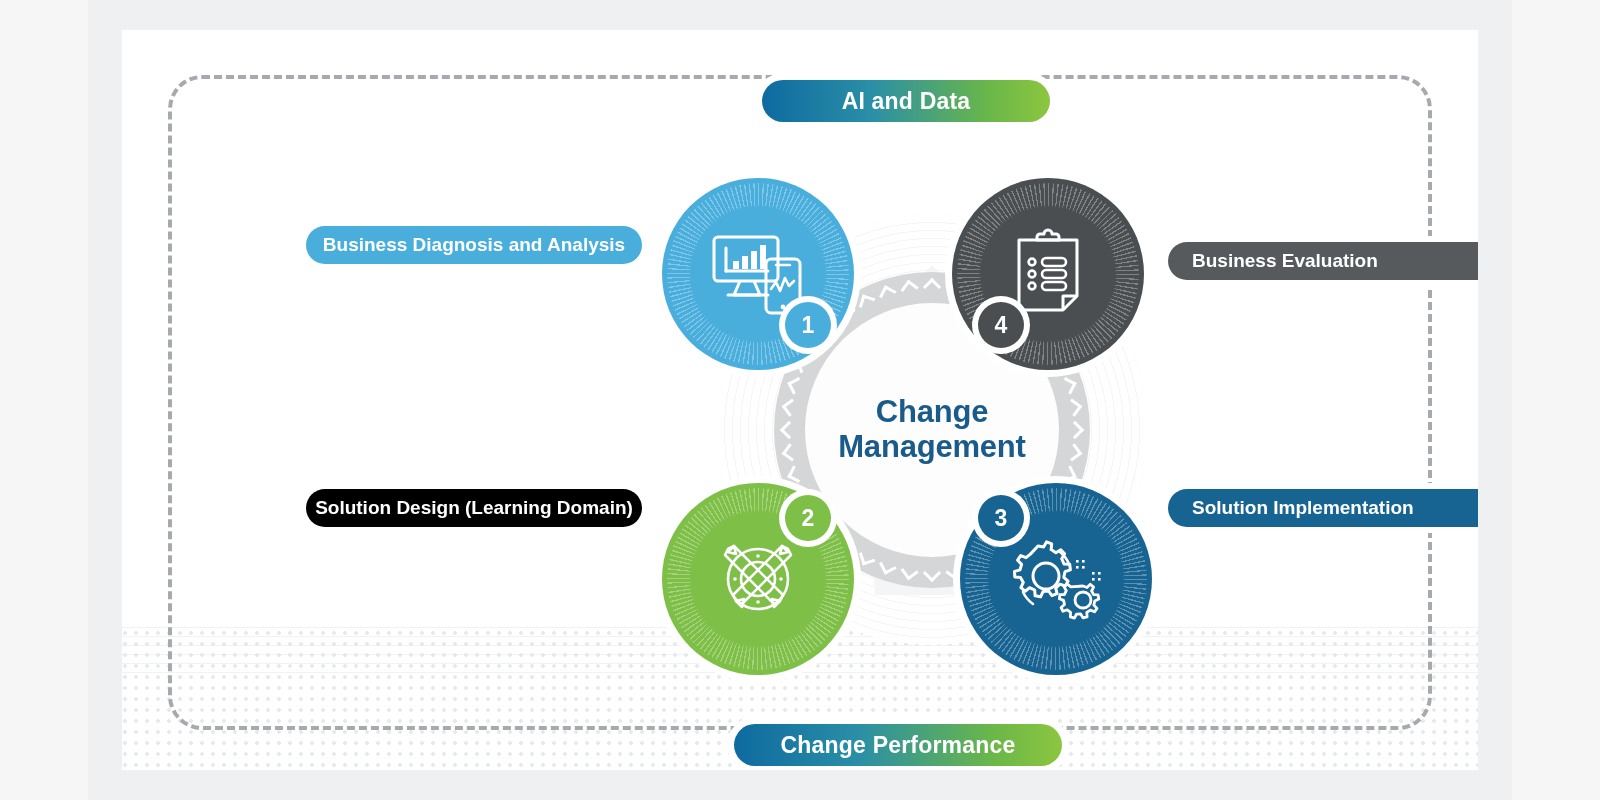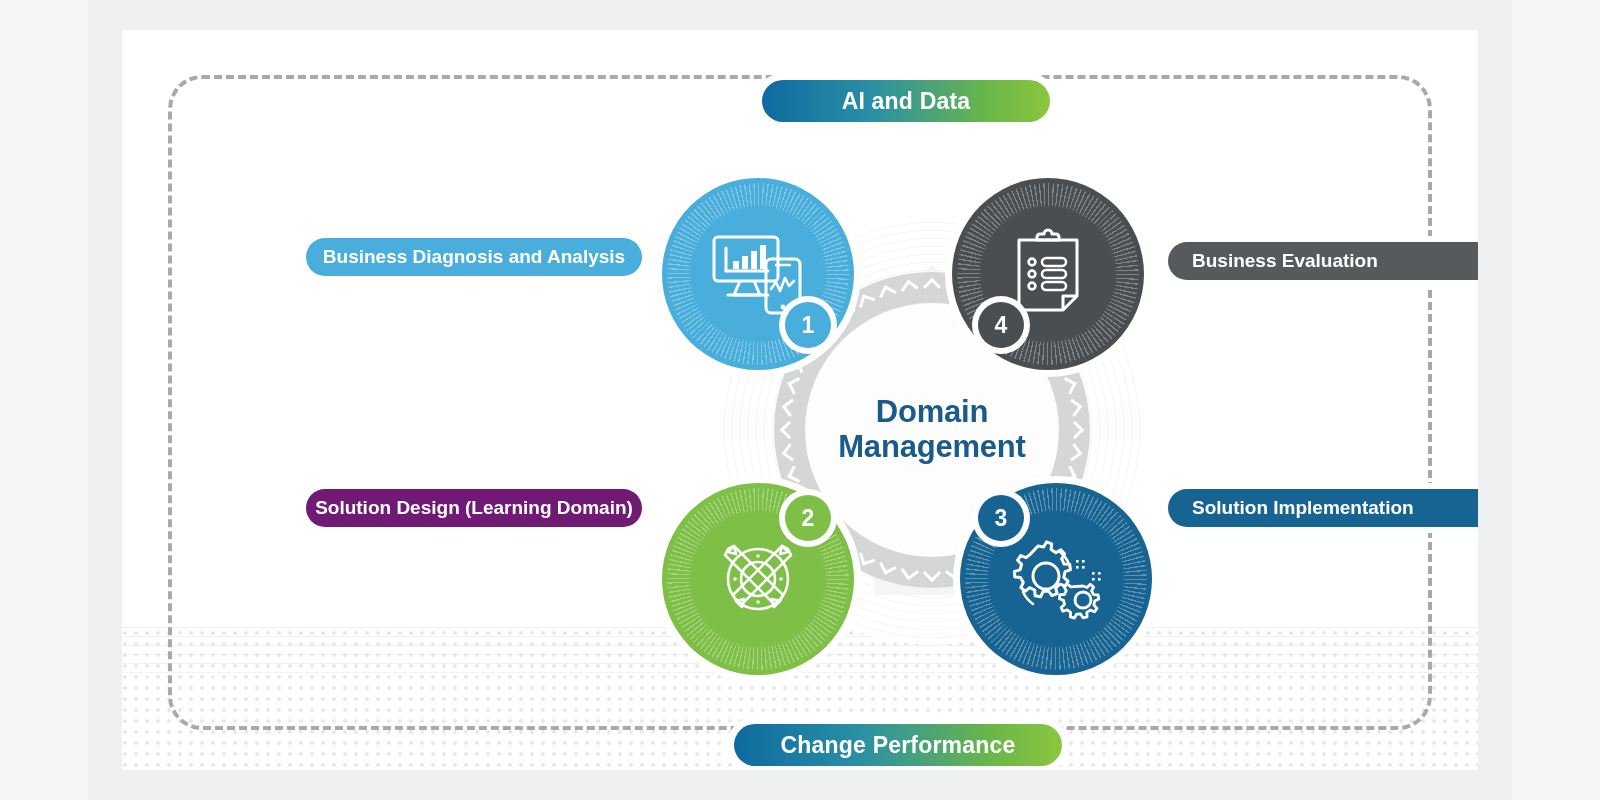--- a/index.html
+++ b/index.html
@@ -64,22 +64,22 @@
     position:absolute;
     display:flex; align-items:center;
     height:38px; border-radius:999px;
     color:#ffffff; font-weight:bold; font-size:19px;
     box-shadow:0 0 0 6px #ffffff;
     white-space:nowrap;
   }
   .pill-side.left  { justify-content:center; }
   .pill-side.right { justify-content:flex-start; padding-left:24px; }
 
-  #pill-diagnosis      { left:184px;  top:208px; width:336px; background:#4aaedd; }
-  #pill-design         { left:184px;  top:459px; width:336px; background:#701a75; }
+  #pill-diagnosis      { left:184px;  top:196px; width:336px; background:#4aaedd; }
+  #pill-design         { left:184px;  top:459px; width:336px; background:#000000; }
   #pill-evaluation     { left:1046px; top:212px; width:338px; background:#565a5c; }
   #pill-implementation { left:1046px; top:459px; width:338px; background:#176392; }
 
   
   .stage { position:absolute; left:500px; top:120px; width:620px; height:560px; }
 
   
   .watermark {
     position:absolute; left:50%; top:50%; transform:translate(-50%,-50%);
     width:430px; height:430px; border-radius:50%;
@@ -339,21 +339,21 @@
           <div class="chev" style="transform: rotate(342deg);">
             <span style="left: 143px; top: 0px;"></span>
           </div>
           <div class="chev" style="transform: rotate(351deg);">
             <span style="left: 143px; top: 0px;"></span>
           </div>
         </div>
 
       <div class="center-disc">
         <div class="center-title" id="center-title">
-            <span>Domain</span>
+            <span>Change</span>
             <span>Management</span>
           </div>
       </div>
 
       <div class="node" id="node-1">
         <div class="rays"></div>
         <svg width="96" height="86" viewBox="0 0 96 86" fill="none">
           <rect x="4" y="6" width="64" height="44" rx="4" stroke="#ffffff" stroke-width="3"></rect>
           <path d="M30 50 l-6 14 h26 l-6 -14" stroke="#ffffff" stroke-width="3" stroke-linejoin="round"></path>
           <line x1="18" y1="64" x2="58" y2="64" stroke="#ffffff" stroke-width="3" stroke-linecap="round"></line>

